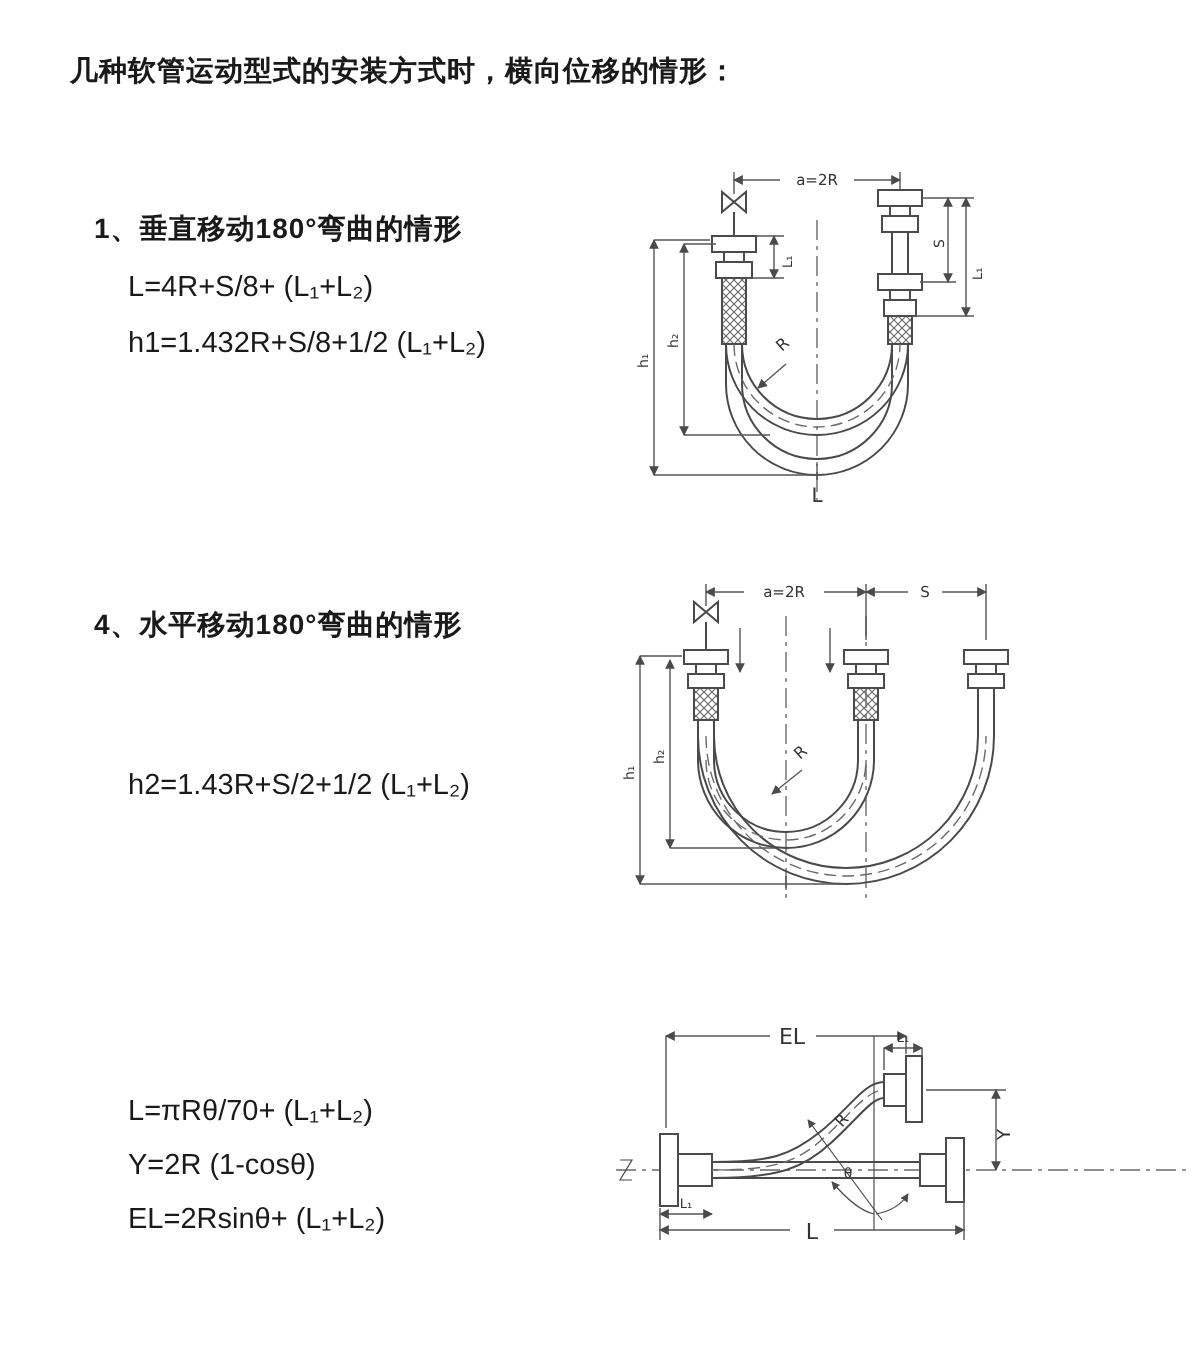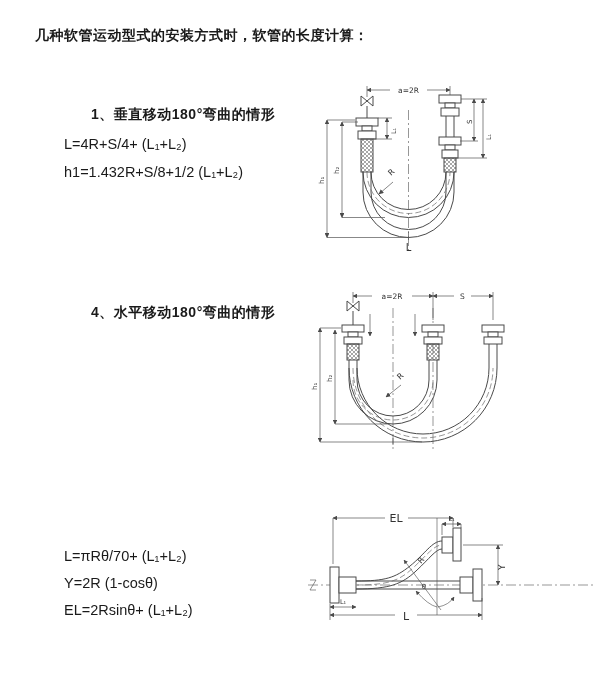--- a/index.html
+++ b/index.html
@@ -1,43 +1,44 @@
 <!DOCTYPE html>
 <html><head>
 <meta charset="utf-8">
 <style>
   html,body{margin:0;padding:0;}
   body{width:600px;height:675px;background:#ffffff;overflow:hidden;
        font-family:"Liberation Sans","DejaVu Sans",sans-serif;}
   .page{position:relative;width:600px;height:675px;background:#fff;}
   .title{position:absolute;font-size:14px;font-weight:600;color:#1a1a1a;letter-spacing:.5px;white-space:nowrap;}
-  .h{position:absolute;font-size:14px;font-weight:600;color:#1a1a1a;letter-spacing:.5px;white-space:nowrap;margin-left:44px;}
+  .h{position:absolute;font-size:14px;font-weight:600;color:#1a1a1a;letter-spacing:.5px;white-space:nowrap;}
   .f{position:absolute;font-size:14.5px;font-weight:400;color:#1a1a1a;white-space:nowrap;}
   svg{position:absolute;overflow:visible;}
   svg text{font-family:"DejaVu Sans","Liberation Sans",sans-serif;fill:#333;}
   .ln{stroke:#4a4a4a;stroke-width:1;fill:none;}
   .thin{stroke:#4a4a4a;stroke-width:.6;fill:none;}
   .dim{stroke:#555;stroke-width:.7;fill:none;}
   .cl{stroke:#6a6a6a;stroke-width:.7;fill:none;stroke-dasharray:10 3 2 3;}
   .dc{stroke:#6a6a6a;stroke-width:.7;fill:none;stroke-dasharray:6 3;}
   .fit{stroke:#4a4a4a;stroke-width:1;fill:#ffffff;}
   .braid{stroke:#4a4a4a;stroke-width:1;fill:url(#br);}
 </style>
 </head>
 <body>
 
 <div class="page">
 
-  <div class="title" style="left:35px;top:27px">几种软管运动型式的安装方式时，软管的长度计算：</div>
+  <div class="title" style="left:35px;top:27px">几种软管运动型式的安装方式时，横向位移的情形：</div>
 
   <div class="h" style="left:47px;top:106px">1、垂直移动180°弯曲的情形</div>
-  <div class="f" style="left:64px;top:136px">L=4R+S/4+ (L₁+L₂)</div>
+  <div class="f" style="left:64px;top:136px">L=4R+S/8+ (L₁+L₂)</div>
   <div class="f" style="left:64px;top:164px">h1=1.432R+S/8+1/2 (L₁+L₂)</div>
 
   <div class="h" style="left:47px;top:304px">4、水平移动180°弯曲的情形</div>
+  <div class="f" style="left:64px;top:385px">h2=1.43R+S/2+1/2 (L₁+L₂)</div>
 
   <div class="f" style="left:64px;top:548px">L=πRθ/70+ (L₁+L₂)</div>
   <div class="f" style="left:64px;top:575px">Y=2R (1-cosθ)</div>
   <div class="f" style="left:64px;top:602px">EL=2Rsinθ+ (L₁+L₂)</div>
 
   <svg style="left:315px;top:72px" width="280" height="185" viewBox="0 0 280 185">
     <defs>
       <marker id="ah" viewBox="0 0 10 10" refX="9" refY="5" markerWidth="7" markerHeight="7" orient="auto-start-reverse">
         <path d="M0,0 L10,5 L0,10 z" fill="#4a4a4a"></path>
       </marker>

